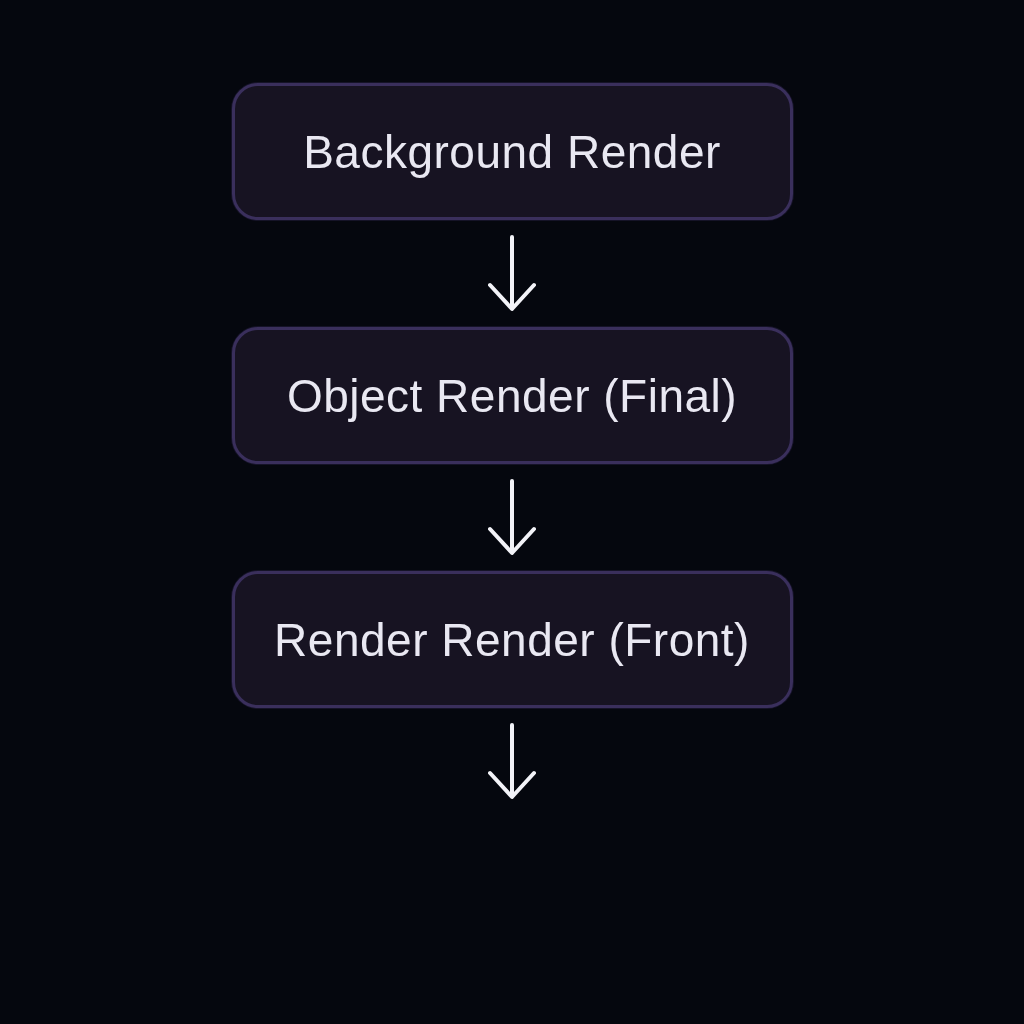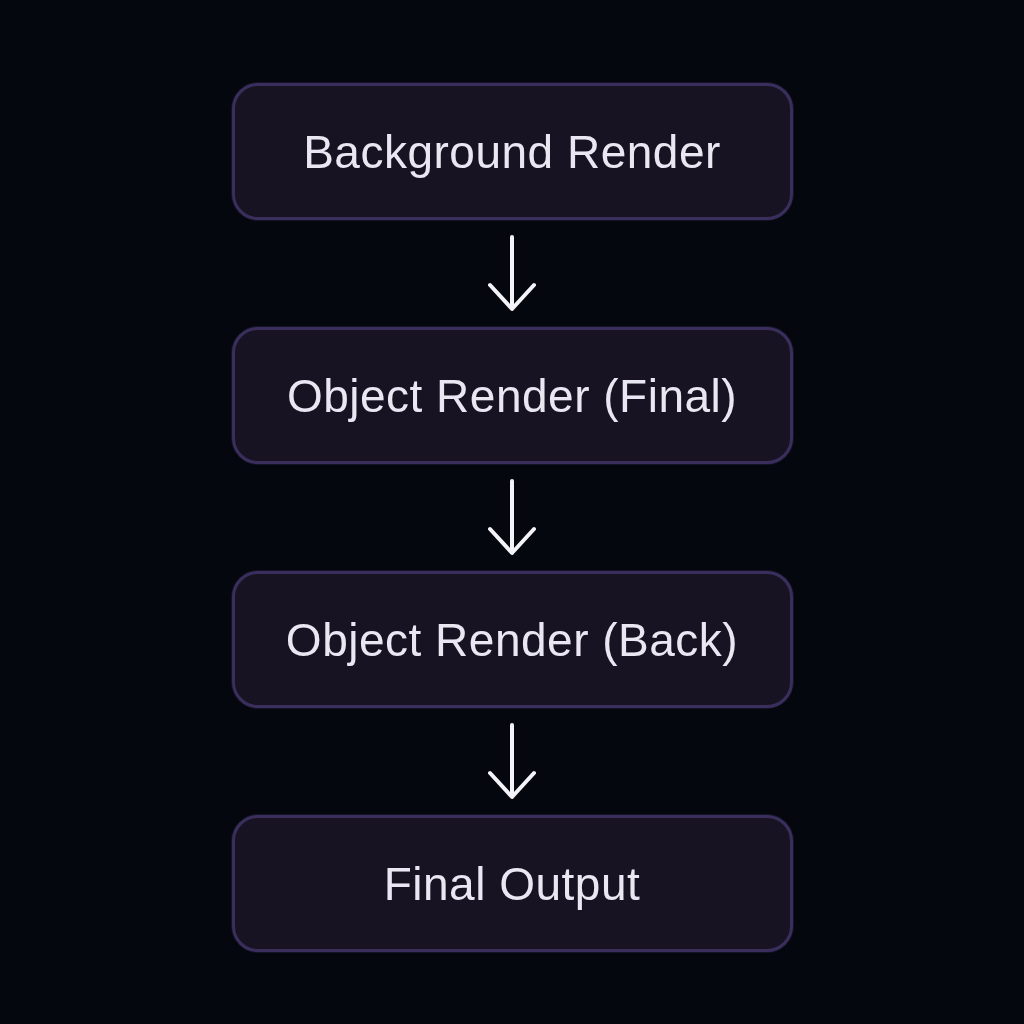--- a/index.html
+++ b/index.html
@@ -87,28 +87,25 @@
     </div>
 
     <div class="arrow-wrap">
       <svg width="48" height="78" viewBox="0 0 48 78">
         <path class="arrow-stroke" d="M24 2 L24 72"></path>
         <path class="arrow-stroke" d="M2 50 L24 74 L46 50"></path>
       </svg>
     </div>
 
     <div class="node">
-      <span class="node-label">Object Render (Back)</span>
+      <span class="node-label">Render Render (Front)</span>
     </div>
 
     <div class="arrow-wrap">
       <svg width="48" height="78" viewBox="0 0 48 78">
         <path class="arrow-stroke" d="M24 2 L24 72"></path>
         <path class="arrow-stroke" d="M2 50 L24 74 L46 50"></path>
       </svg>
     </div>
 
-    <div class="node">
-      <span class="node-label">Final Output</span>
-    </div>
 
   </div>
 </div>
 
 </body></html>

